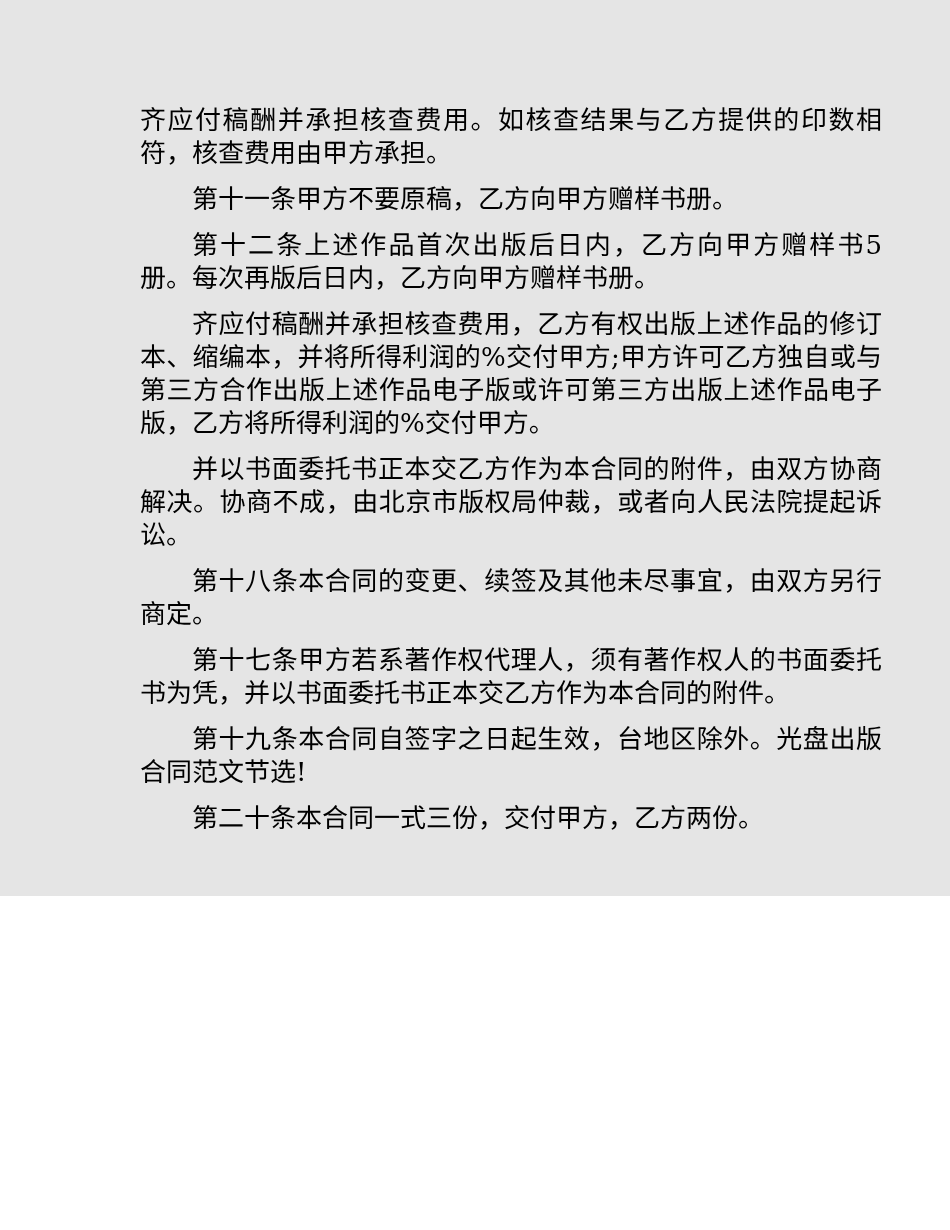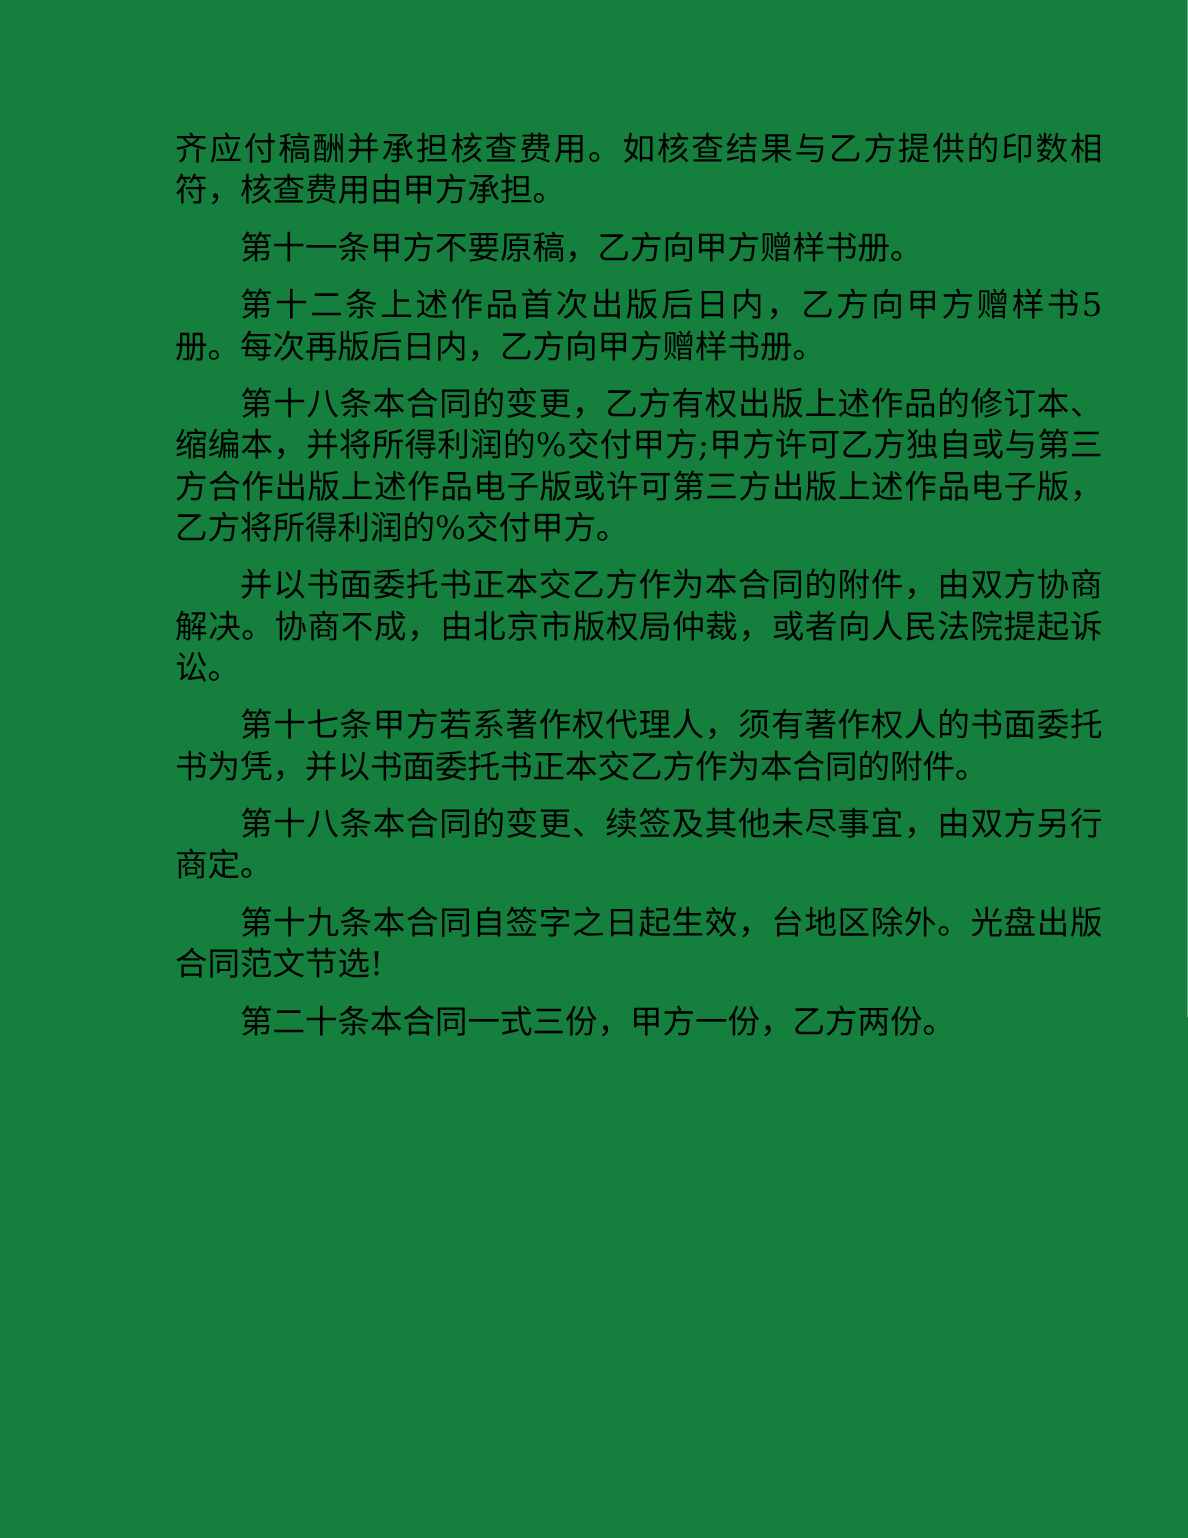--- a/index.html
+++ b/index.html
@@ -9,22 +9,22 @@
     }
     body {
       width: 950px;
       height: 1230px;
       overflow: hidden;
       font-family: "DejaVu Serif", "Liberation Serif", serif;
     }
     .page {
       box-sizing: border-box;
       width: 950px;
-      height: 1230px;
-      background: #15803d;
+      height: 896px;
+      background: #e5e5e5;
       color: #000000;
       padding: 104px 68px 40px 140px;
     }
     .page p {
       margin: 13px 0;
       font-size: 26px;
       line-height: 33px;
       text-align: justify;
       text-justify: inter-ideograph;
       word-break: break-all;
@@ -40,27 +40,27 @@
 </head>
 <body>
 
 <main class="page">
   <p class="first">齐应付稿酬并承担核查费用。如核查结果与乙方提供的印数相符，核查费用由甲方承担。</p>
 
   <p class="indent">第十一条甲方不要原稿，乙方向甲方赠样书册。</p>
 
   <p class="indent">第十二条上述作品首次出版后日内，乙方向甲方赠样书5册。每次再版后日内，乙方向甲方赠样书册。</p>
 
-  <p class="indent">第十八条本合同的变更，乙方有权出版上述作品的修订本、缩编本，并将所得利润的%交付甲方;甲方许可乙方独自或与第三方合作出版上述作品电子版或许可第三方出版上述作品电子版，乙方将所得利润的%交付甲方。</p>
+  <p class="indent">齐应付稿酬并承担核查费用，乙方有权出版上述作品的修订本、缩编本，并将所得利润的%交付甲方;甲方许可乙方独自或与第三方合作出版上述作品电子版或许可第三方出版上述作品电子版，乙方将所得利润的%交付甲方。</p>
 
 
 
   <p class="indent">并以书面委托书正本交乙方作为本合同的附件，由双方协商解决。协商不成，由北京市版权局仲裁，或者向人民法院提起诉讼。</p>
 
+  <p class="indent">第十八条本合同的变更、续签及其他未尽事宜，由双方另行商定。</p>
+
   <p class="indent">第十七条甲方若系著作权代理人，须有著作权人的书面委托书为凭，并以书面委托书正本交乙方作为本合同的附件。</p>
-
-  <p class="indent">第十八条本合同的变更、续签及其他未尽事宜，由双方另行商定。</p>
 
   <p class="indent">第十九条本合同自签字之日起生效，台地区除外。光盘出版合同范文节选!</p>
 
-  <p class="indent">第二十条本合同一式三份，甲方一份，乙方两份。</p>
+  <p class="indent">第二十条本合同一式三份，交付甲方，乙方两份。</p>
 
 </main>
 
 </body></html>

